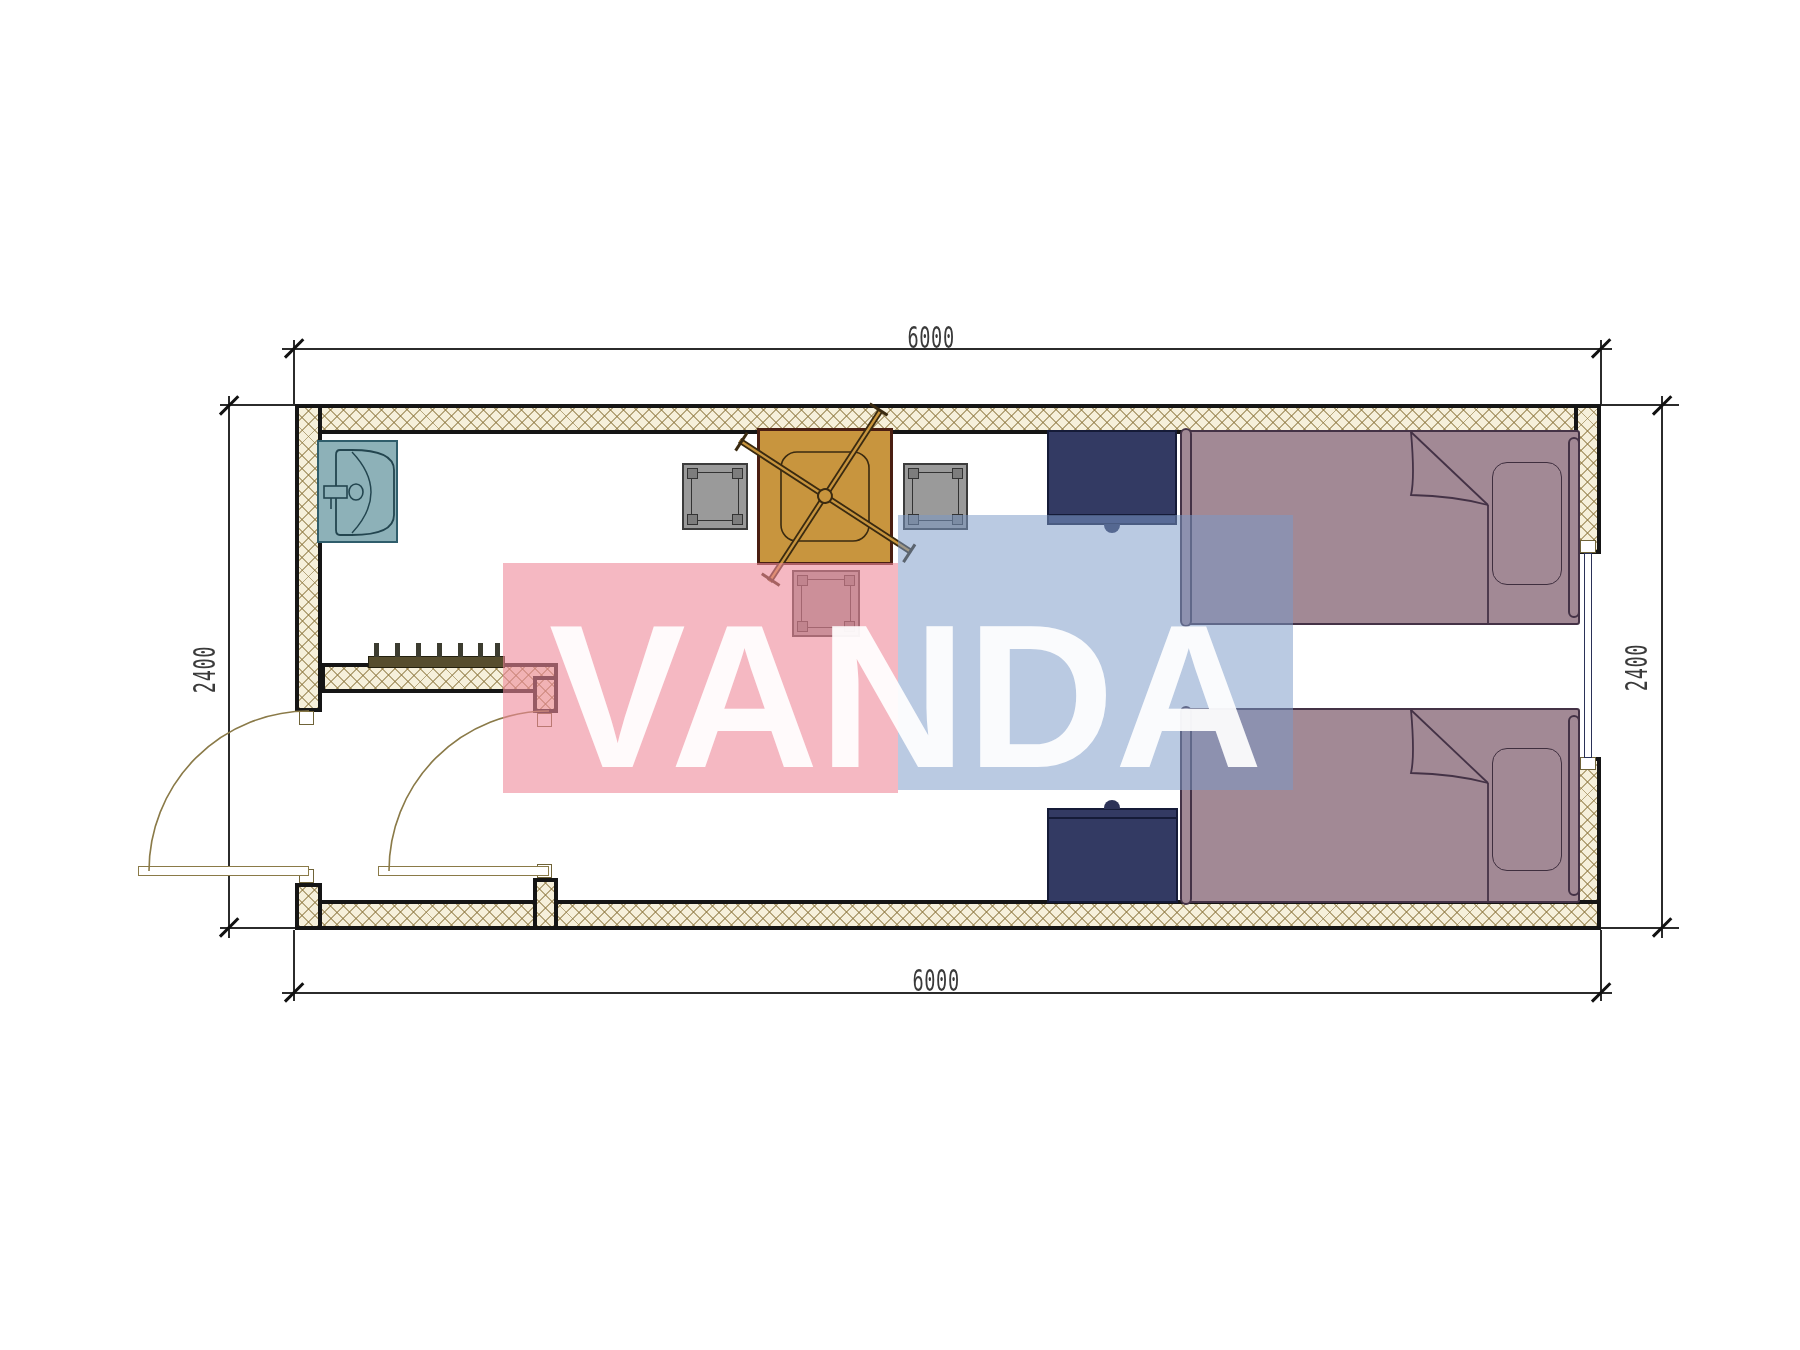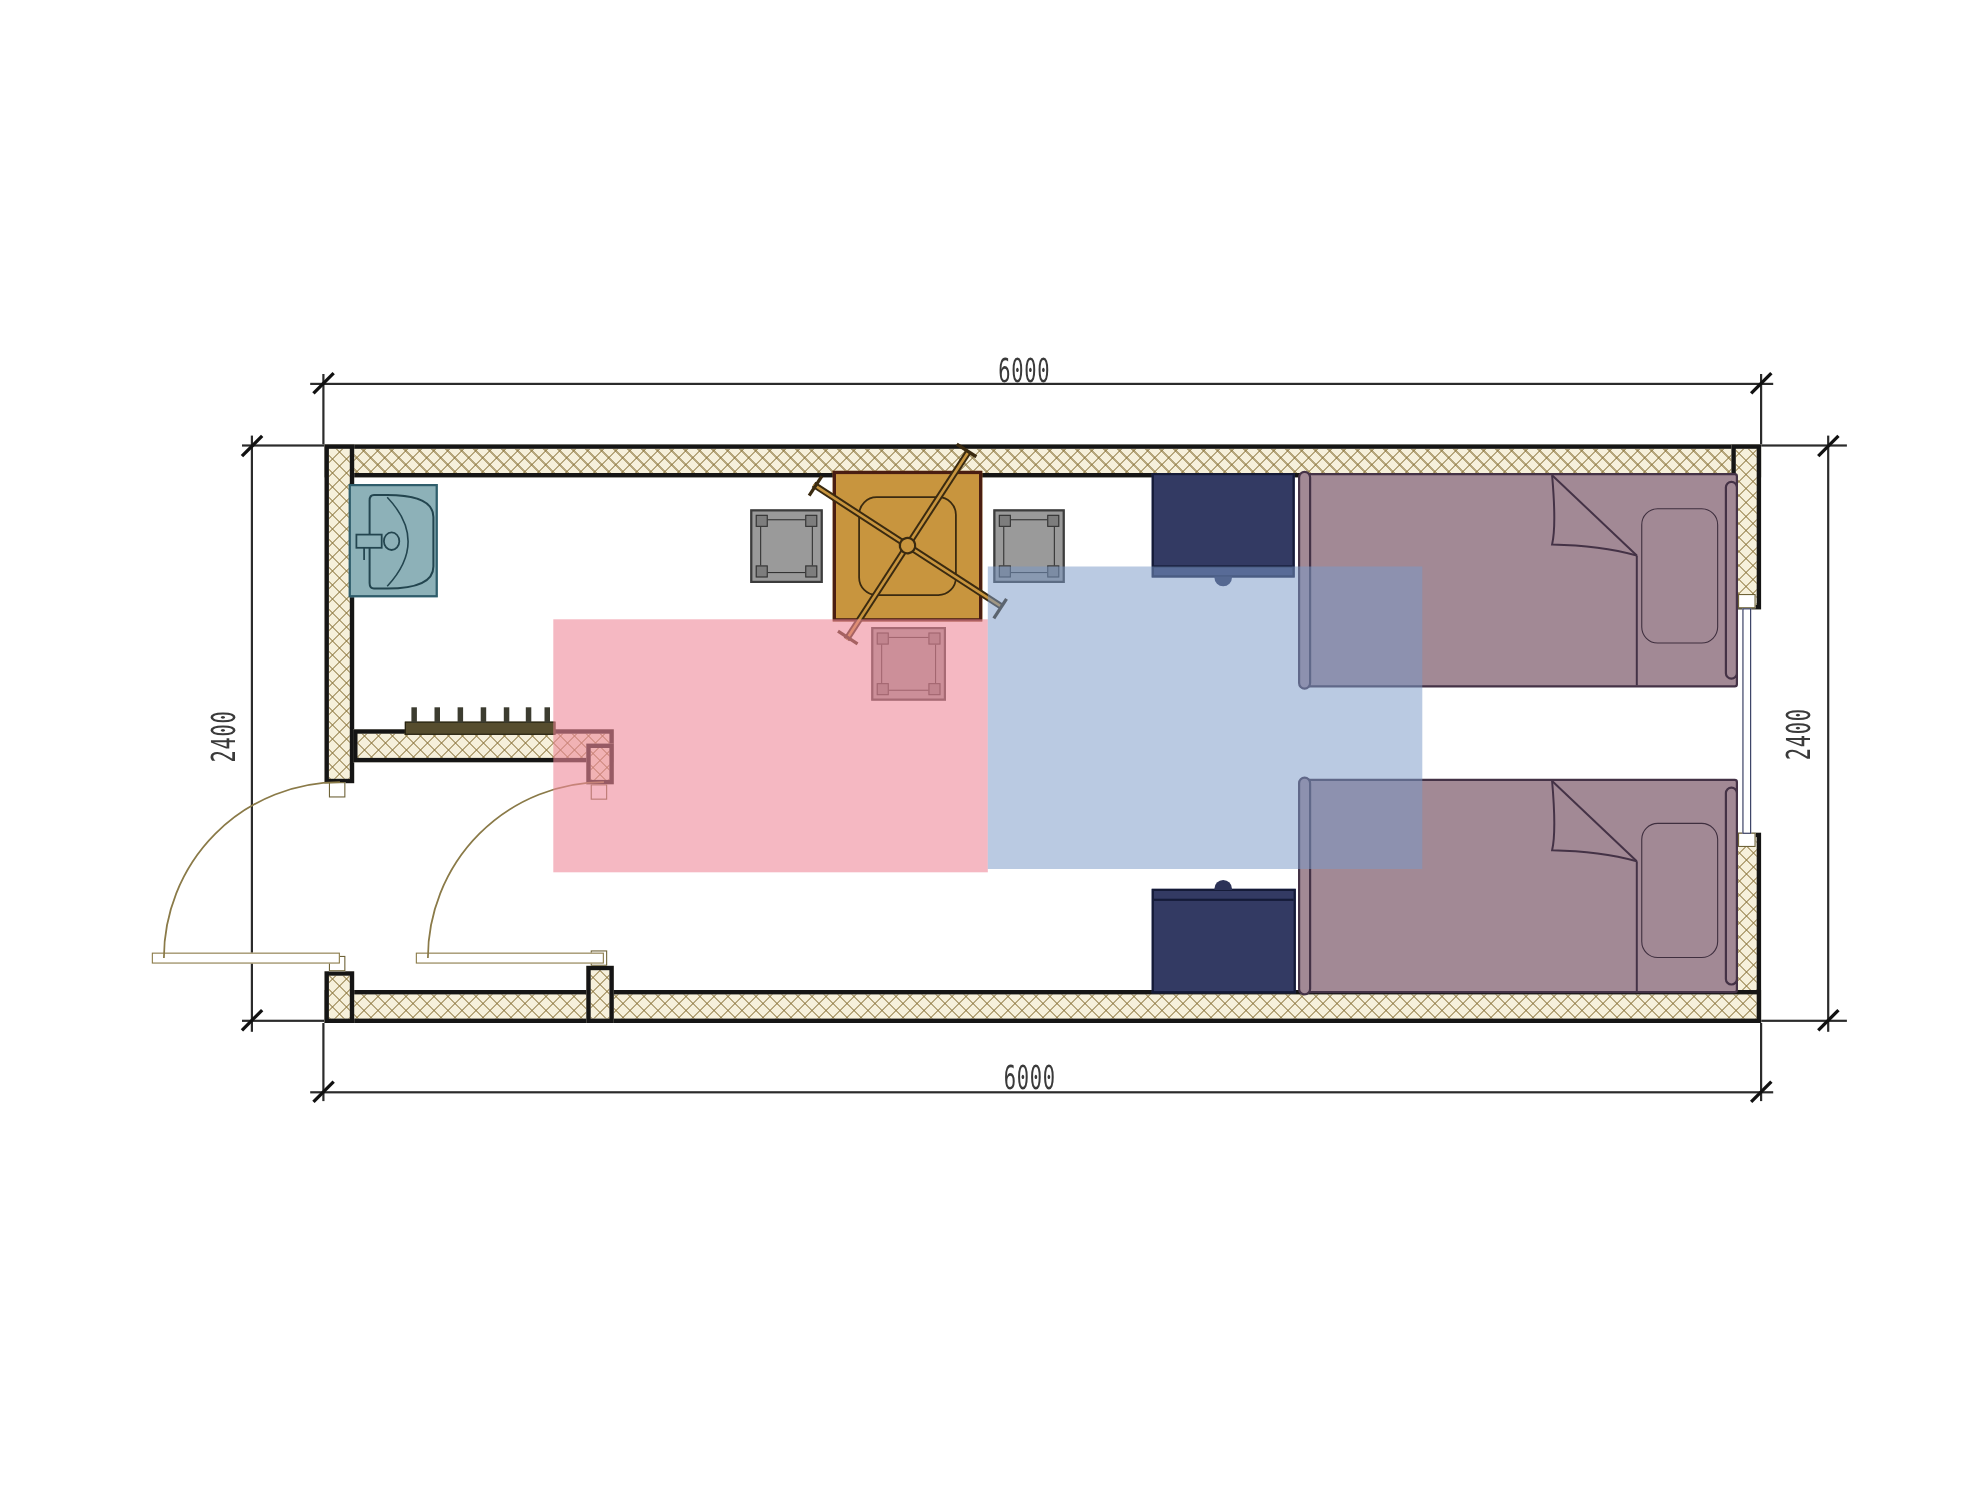--- a/index.html
+++ b/index.html
@@ -193,14 +193,15 @@
     </g>
     <g stroke="#443246" stroke-width="1.8" fill="none">
       <line x1="1488" y1="783" x2="1488" y2="901"></line>
       <line x1="1411" y1="710" x2="1488" y2="783"></line>
       <path d="M 1411 710 Q 1415 756 1411 773 Q 1455 774 1488 783"></path>
     </g>
   </svg>
 
   <div class="wm-pink"></div>
   <div class="wm-blue"></div>
+  <div class="wm-text">VANDA</div>
 
 </div>
 
 </body></html>

